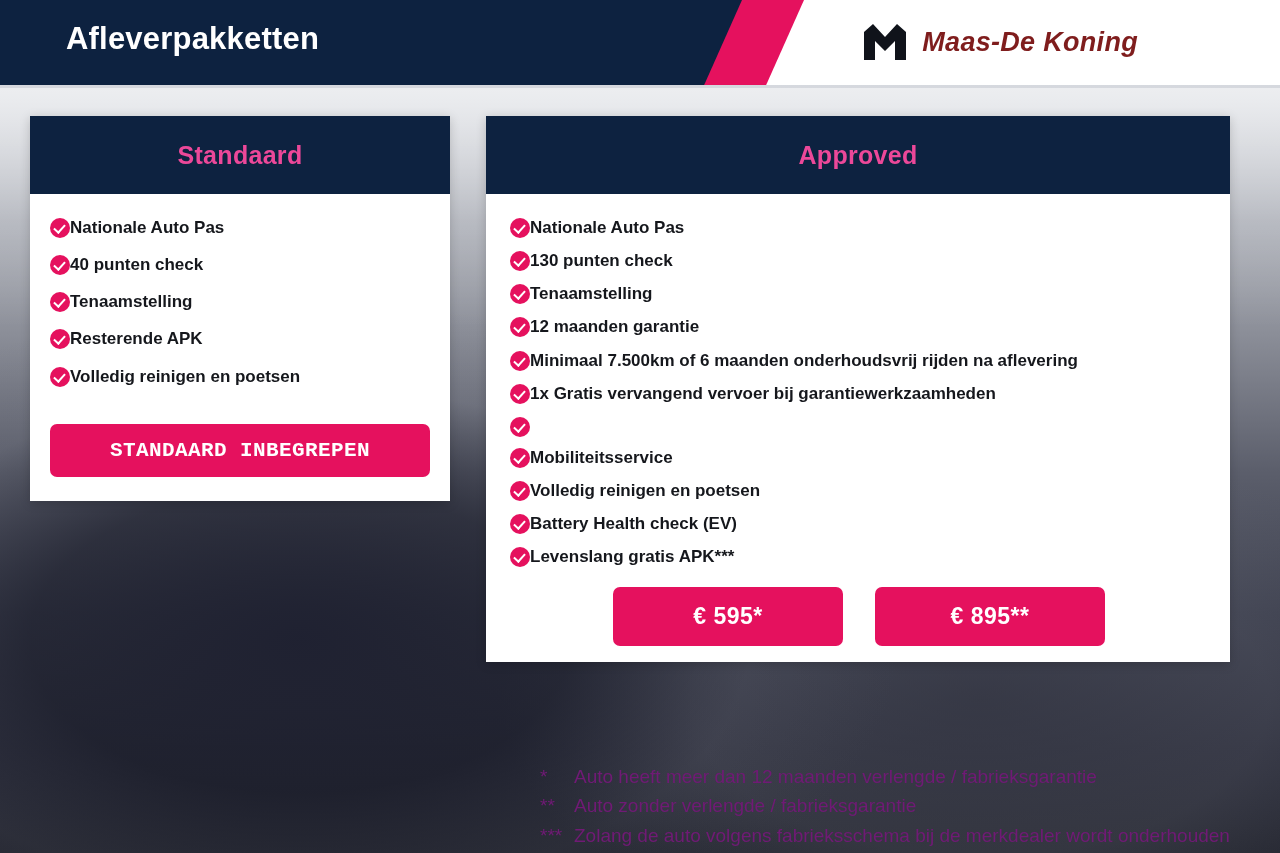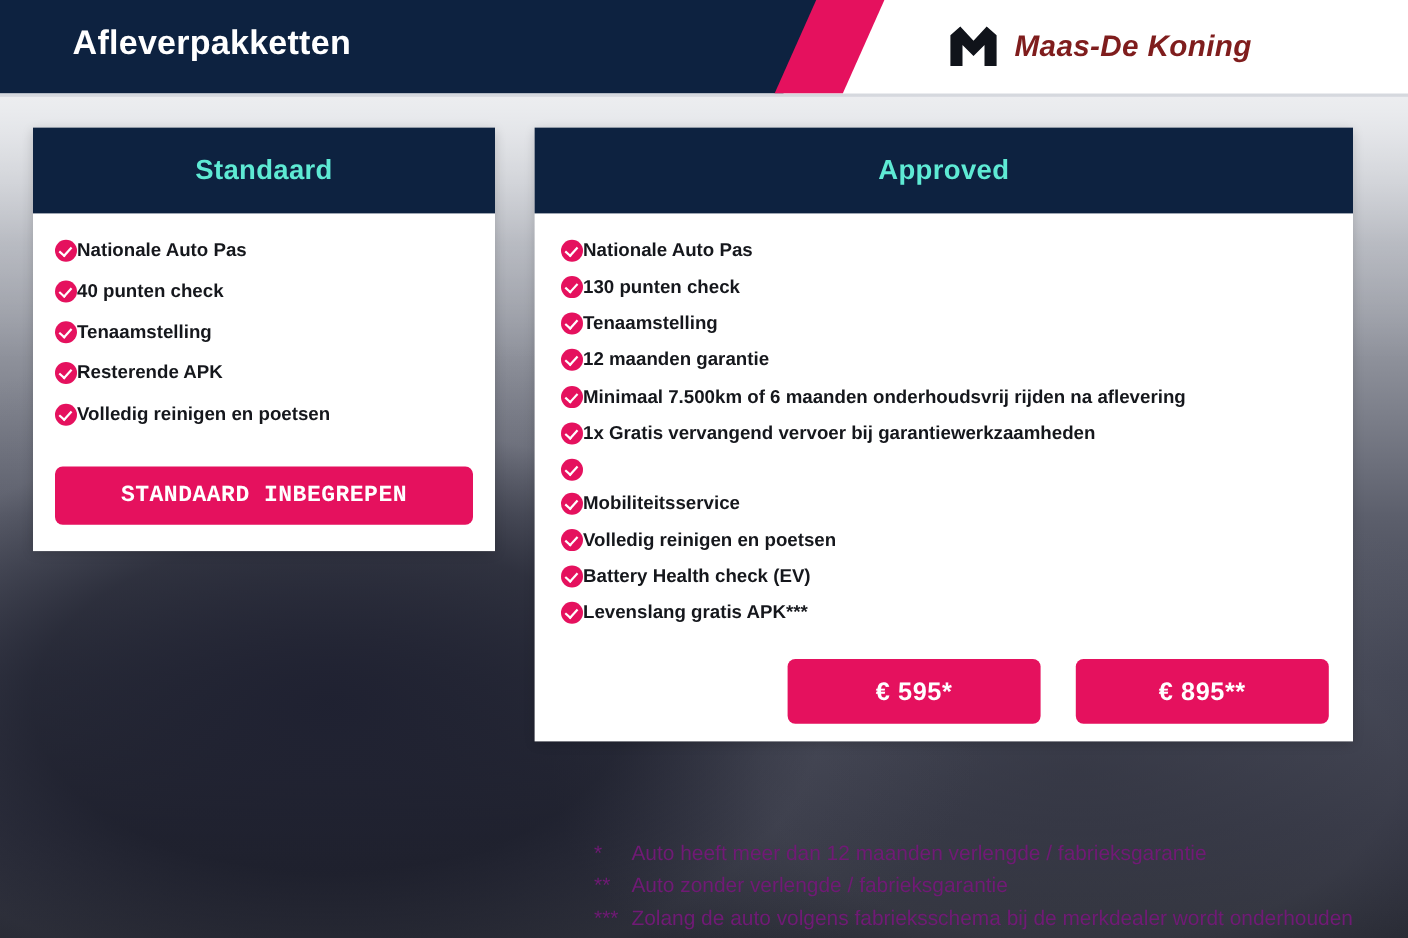--- a/index.html
+++ b/index.html
@@ -90,21 +90,21 @@
     z-index: 4;
   }
   .card-head {
     background: #0d2240;
     height: 78px;
     display: flex;
     align-items: center;
     justify-content: center;
   }
   .card-head-title {
-    color: #5eead4;
+    color: #ec4899;
     font-size: 25px;
     font-weight: bold;
     letter-spacing: 0.3px;
   }
   .card-body { padding: 22px 20px 20px 20px; }
 
   .feature-list { list-style: none; }
   .feature {
     display: flex;
     align-items: flex-start;
@@ -155,23 +155,23 @@
   }
 
   
   #card-approved { left: 486px; top: 116px; width: 744px; }
   #card-approved .card-body { padding: 22px 22px 16px 24px; }
   #card-approved .feature { margin-bottom: 9px; }
   #card-approved .feature-text { font-size: 17px; }
 
   .price-row {
     display: flex;
-    justify-content: flex-end;
+    justify-content: center;
     gap: 32px;
-    margin-top: 30px;
+    margin-top: 18px;
   }
   .price-btn {
     background: #e5115e;
     color: #ffffff;
     border: none;
     border-radius: 7px;
     width: 230px;
     padding: 16px 8px;
     font-family: "Liberation Sans", sans-serif;
     font-size: 23px;

